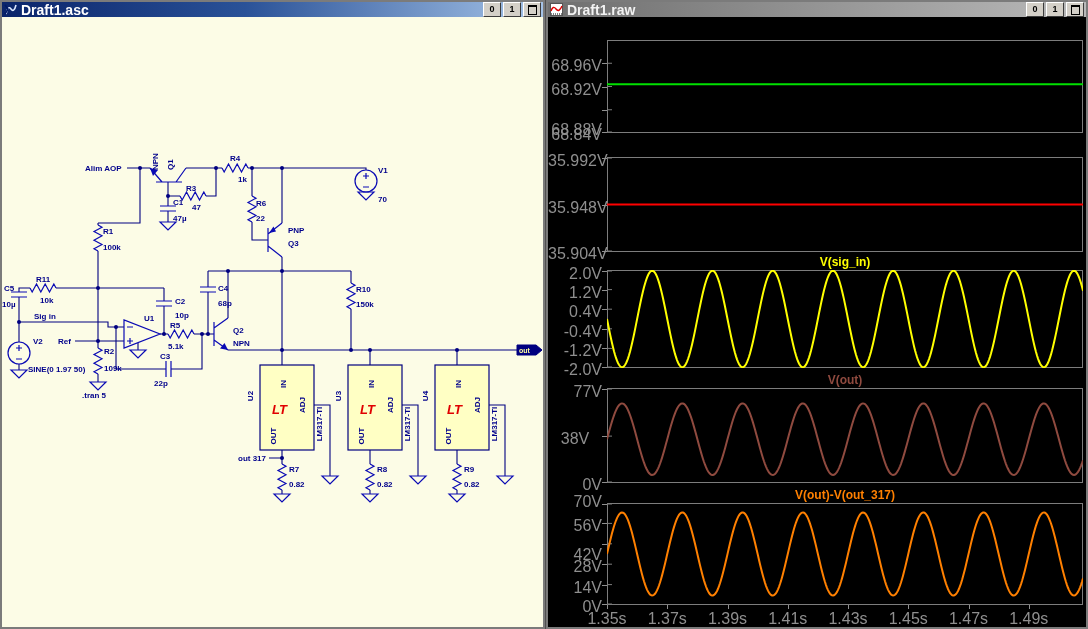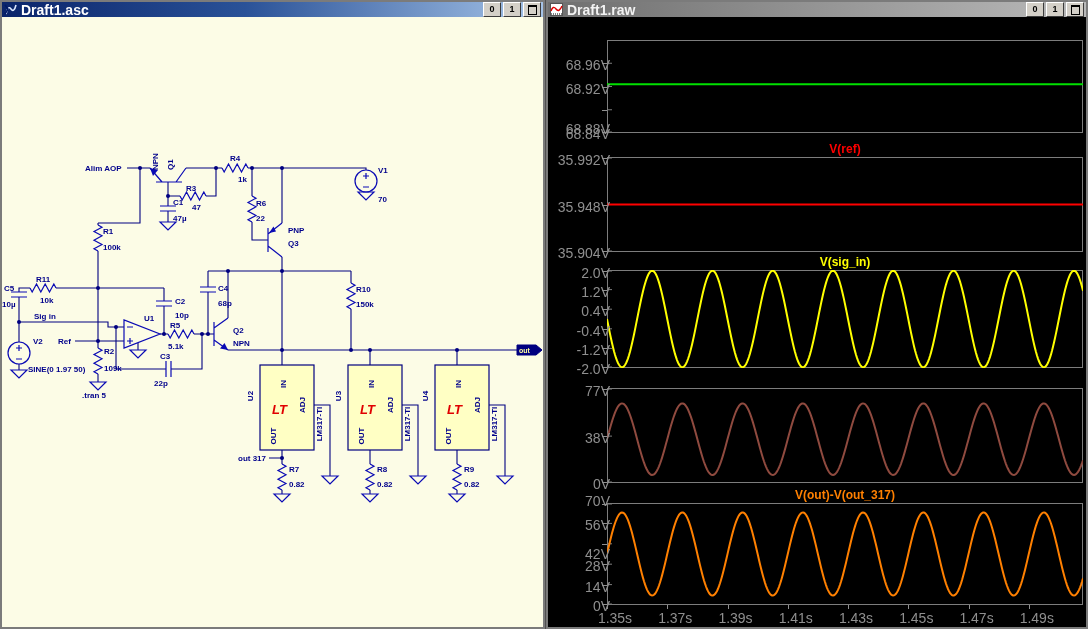--- a/index.html
+++ b/index.html
@@ -29,21 +29,21 @@
   .wires{stroke:#000080;fill:none;stroke-width:1.1;}
   .sym{stroke:#0a0ab4;fill:none;stroke-width:1.2;}
   .dot{fill:#000080;stroke:none;}
   .arrow{fill:#0a0ab4;stroke:none;}
   .regbox{fill:#ffffc4;stroke:#000080;stroke-width:1.2;}
   .ltlogo{font-size:13px;font-style:italic;fill:#e00000;}
   .portflag{fill:#000080;stroke:#000080;}
   .porttext{fill:#ffff9c;font-size:7px;}
   
   .plot-title{position:absolute;text-align:center;font-size:12px;font-weight:bold;}
-  .ylab,.xlab{position:absolute;font-size:14px;color:#8f8f8f;padding-left:8px;}
+  .ylab,.xlab{position:absolute;font-size:16px;color:#8f8f8f;}
   .ylab{text-align:right;width:54px;}
   .xlab{width:44px;text-align:center;}
   .tickdash{position:absolute;background:#8f8f8f;}
 </style>
 </head>
 <body>
 
 <div id="stage">
 
   <div class="win" id="winL">
@@ -343,21 +343,20 @@
           <polyline points="0,44.17 1,44.17 2,44.17 3,44.17 4,44.17 5,44.17 6,44.17 7,44.17 8,44.17 9,44.17 10,44.17 11,44.17 12,44.17 13,44.17 14,44.17 15,44.17 16,44.17 17,44.17 18,44.17 19,44.17 20,44.17 21,44.17 22,44.17 23,44.17 24,44.17 25,44.17 26,44.17 27,44.17 28,44.17 29,44.17 30,44.17 31,44.17 32,44.17 33,44.17 34,44.17 35,44.17 36,44.17 37,44.17 38,44.17 39,44.17 40,44.17 41,44.17 42,44.17 43,44.17 44,44.17 45,44.17 46,44.17 47,44.17 48,44.17 49,44.17 50,44.17 51,44.17 52,44.17 53,44.17 54,44.17 55,44.17 56,44.17 57,44.17 58,44.17 59,44.17 60,44.17 61,44.17 62,44.17 63,44.17 64,44.17 65,44.17 66,44.17 67,44.17 68,44.17 69,44.17 70,44.17 71,44.17 72,44.17 73,44.17 74,44.17 75,44.17 76,44.17 77,44.17 78,44.17 79,44.17 80,44.17 81,44.17 82,44.17 83,44.17 84,44.17 85,44.17 86,44.17 87,44.17 88,44.17 89,44.17 90,44.17 91,44.17 92,44.17 93,44.17 94,44.17 95,44.17 96,44.17 97,44.17 98,44.17 99,44.17 100,44.17 101,44.17 102,44.17 103,44.17 104,44.17 105,44.17 106,44.17 107,44.17 108,44.17 109,44.17 110,44.17 111,44.17 112,44.17 113,44.17 114,44.17 115,44.17 116,44.17 117,44.17 118,44.17 119,44.17 120,44.17 121,44.17 122,44.17 123,44.17 124,44.17 125,44.17 126,44.17 127,44.17 128,44.17 129,44.17 130,44.17 131,44.17 132,44.17 133,44.17 134,44.17 135,44.17 136,44.17 137,44.17 138,44.17 139,44.17 140,44.17 141,44.17 142,44.17 143,44.17 144,44.17 145,44.17 146,44.17 147,44.17 148,44.17 149,44.17 150,44.17 151,44.17 152,44.17 153,44.17 154,44.17 155,44.17 156,44.17 157,44.17 158,44.17 159,44.17 160,44.17 161,44.17 162,44.17 163,44.17 164,44.17 165,44.17 166,44.17 167,44.17 168,44.17 169,44.17 170,44.17 171,44.17 172,44.17 173,44.17 174,44.17 175,44.17 176,44.17 177,44.17 178,44.17 179,44.17 180,44.17 181,44.17 182,44.17 183,44.17 184,44.17 185,44.17 186,44.17 187,44.17 188,44.17 189,44.17 190,44.17 191,44.17 192,44.17 193,44.17 194,44.17 195,44.17 196,44.17 197,44.17 198,44.17 199,44.17 200,44.17 201,44.17 202,44.17 203,44.17 204,44.17 205,44.17 206,44.17 207,44.17 208,44.17 209,44.17 210,44.17 211,44.17 212,44.17 213,44.17 214,44.17 215,44.17 216,44.17 217,44.17 218,44.17 219,44.17 220,44.17 221,44.17 222,44.17 223,44.17 224,44.17 225,44.17 226,44.17 227,44.17 228,44.17 229,44.17 230,44.17 231,44.17 232,44.17 233,44.17 234,44.17 235,44.17 236,44.17 237,44.17 238,44.17 239,44.17 240,44.17 241,44.17 242,44.17 243,44.17 244,44.17 245,44.17 246,44.17 247,44.17 248,44.17 249,44.17 250,44.17 251,44.17 252,44.17 253,44.17 254,44.17 255,44.17 256,44.17 257,44.17 258,44.17 259,44.17 260,44.17 261,44.17 262,44.17 263,44.17 264,44.17 265,44.17 266,44.17 267,44.17 268,44.17 269,44.17 270,44.17 271,44.17 272,44.17 273,44.17 274,44.17 275,44.17 276,44.17 277,44.17 278,44.17 279,44.17 280,44.17 281,44.17 282,44.17 283,44.17 284,44.17 285,44.17 286,44.17 287,44.17 288,44.17 289,44.17 290,44.17 291,44.17 292,44.17 293,44.17 294,44.17 295,44.17 296,44.17 297,44.17 298,44.17 299,44.17 300,44.17 301,44.17 302,44.17 303,44.17 304,44.17 305,44.17 306,44.17 307,44.17 308,44.17 309,44.17 310,44.17 311,44.17 312,44.17 313,44.17 314,44.17 315,44.17 316,44.17 317,44.17 318,44.17 319,44.17 320,44.17 321,44.17 322,44.17 323,44.17 324,44.17 325,44.17 326,44.17 327,44.17 328,44.17 329,44.17 330,44.17 331,44.17 332,44.17 333,44.17 334,44.17 335,44.17 336,44.17 337,44.17 338,44.17 339,44.17 340,44.17 341,44.17 342,44.17 343,44.17 344,44.17 345,44.17 346,44.17 347,44.17 348,44.17 349,44.17 350,44.17 351,44.17 352,44.17 353,44.17 354,44.17 355,44.17 356,44.17 357,44.17 358,44.17 359,44.17 360,44.17 361,44.17 362,44.17 363,44.17 364,44.17 365,44.17 366,44.17 367,44.17 368,44.17 369,44.17 370,44.17 371,44.17 372,44.17 373,44.17 374,44.17 375,44.17 376,44.17 377,44.17 378,44.17 379,44.17 380,44.17 381,44.17 382,44.17 383,44.17 384,44.17 385,44.17 386,44.17 387,44.17 388,44.17 389,44.17 390,44.17 391,44.17 392,44.17 393,44.17 394,44.17 395,44.17 396,44.17 397,44.17 398,44.17 399,44.17 400,44.17 401,44.17 402,44.17 403,44.17 404,44.17 405,44.17 406,44.17 407,44.17 408,44.17 409,44.17 410,44.17 411,44.17 412,44.17 413,44.17 414,44.17 415,44.17 416,44.17 417,44.17 418,44.17 419,44.17 420,44.17 421,44.17 422,44.17 423,44.17 424,44.17 425,44.17 426,44.17 427,44.17 428,44.17 429,44.17 430,44.17 431,44.17 432,44.17 433,44.17 434,44.17 435,44.17 436,44.17 437,44.17 438,44.17 439,44.17 440,44.17 441,44.17 442,44.17 443,44.17 444,44.17 445,44.17 446,44.17 447,44.17 448,44.17 449,44.17 450,44.17 451,44.17 452,44.17 453,44.17 454,44.17 455,44.17 456,44.17 457,44.17 458,44.17 459,44.17 460,44.17 461,44.17 462,44.17 463,44.17 464,44.17 465,44.17 466,44.17 467,44.17 468,44.17 469,44.17 470,44.17 471,44.17 472,44.17 473,44.17 474,44.17 475,44.17 476,44.17" fill="none" stroke="#00e000" stroke-width="2"></polyline>
         </svg>
         <div class="ylab" style="left: 0px; top: 40.25px;">68.96V</div>
         <div class="tickdash" style="left: 54px; top: 46.25px; width: 5px; height: 1px;"></div>
         <div class="ylab" style="left: 0px; top: 63.5px;">68.92V</div>
         <div class="tickdash" style="left: 54px; top: 69.5px; width: 5px; height: 1px;"></div>
         <div class="ylab" style="left: 0px; top: 104px;">68.88V</div>
         <div class="tickdash" style="left: 54px; top: 92.75px; width: 5px; height: 1px;"></div>
         <div class="ylab" style="left: 0px; top: 109px;">68.84V</div>
         <div class="tickdash" style="left: 54px; top: 115px; width: 5px; height: 1px;"></div>
-        <div class="plot-title" style="left: 59px; top: 125px; width: 476px; color: rgb(255, 0, 0);">V(ref)</div>
         <svg width="476" height="95" style="position: absolute; left: 59px; top: 140px;">
           <rect x="0.5" y="0.5" width="475" height="94" fill="none" stroke="#7d7d7d" stroke-width="1"></rect>
           <line x1="0" y1="1" x2="5" y2="1" stroke="#7d7d7d"></line>
           <line x1="0" y1="47.5" x2="5" y2="47.5" stroke="#7d7d7d"></line>
           <line x1="0" y1="94" x2="5" y2="94" stroke="#7d7d7d"></line>
           <polyline points="0,47.50 1,47.50 2,47.50 3,47.50 4,47.50 5,47.50 6,47.50 7,47.50 8,47.50 9,47.50 10,47.50 11,47.50 12,47.50 13,47.50 14,47.50 15,47.50 16,47.50 17,47.50 18,47.50 19,47.50 20,47.50 21,47.50 22,47.50 23,47.50 24,47.50 25,47.50 26,47.50 27,47.50 28,47.50 29,47.50 30,47.50 31,47.50 32,47.50 33,47.50 34,47.50 35,47.50 36,47.50 37,47.50 38,47.50 39,47.50 40,47.50 41,47.50 42,47.50 43,47.50 44,47.50 45,47.50 46,47.50 47,47.50 48,47.50 49,47.50 50,47.50 51,47.50 52,47.50 53,47.50 54,47.50 55,47.50 56,47.50 57,47.50 58,47.50 59,47.50 60,47.50 61,47.50 62,47.50 63,47.50 64,47.50 65,47.50 66,47.50 67,47.50 68,47.50 69,47.50 70,47.50 71,47.50 72,47.50 73,47.50 74,47.50 75,47.50 76,47.50 77,47.50 78,47.50 79,47.50 80,47.50 81,47.50 82,47.50 83,47.50 84,47.50 85,47.50 86,47.50 87,47.50 88,47.50 89,47.50 90,47.50 91,47.50 92,47.50 93,47.50 94,47.50 95,47.50 96,47.50 97,47.50 98,47.50 99,47.50 100,47.50 101,47.50 102,47.50 103,47.50 104,47.50 105,47.50 106,47.50 107,47.50 108,47.50 109,47.50 110,47.50 111,47.50 112,47.50 113,47.50 114,47.50 115,47.50 116,47.50 117,47.50 118,47.50 119,47.50 120,47.50 121,47.50 122,47.50 123,47.50 124,47.50 125,47.50 126,47.50 127,47.50 128,47.50 129,47.50 130,47.50 131,47.50 132,47.50 133,47.50 134,47.50 135,47.50 136,47.50 137,47.50 138,47.50 139,47.50 140,47.50 141,47.50 142,47.50 143,47.50 144,47.50 145,47.50 146,47.50 147,47.50 148,47.50 149,47.50 150,47.50 151,47.50 152,47.50 153,47.50 154,47.50 155,47.50 156,47.50 157,47.50 158,47.50 159,47.50 160,47.50 161,47.50 162,47.50 163,47.50 164,47.50 165,47.50 166,47.50 167,47.50 168,47.50 169,47.50 170,47.50 171,47.50 172,47.50 173,47.50 174,47.50 175,47.50 176,47.50 177,47.50 178,47.50 179,47.50 180,47.50 181,47.50 182,47.50 183,47.50 184,47.50 185,47.50 186,47.50 187,47.50 188,47.50 189,47.50 190,47.50 191,47.50 192,47.50 193,47.50 194,47.50 195,47.50 196,47.50 197,47.50 198,47.50 199,47.50 200,47.50 201,47.50 202,47.50 203,47.50 204,47.50 205,47.50 206,47.50 207,47.50 208,47.50 209,47.50 210,47.50 211,47.50 212,47.50 213,47.50 214,47.50 215,47.50 216,47.50 217,47.50 218,47.50 219,47.50 220,47.50 221,47.50 222,47.50 223,47.50 224,47.50 225,47.50 226,47.50 227,47.50 228,47.50 229,47.50 230,47.50 231,47.50 232,47.50 233,47.50 234,47.50 235,47.50 236,47.50 237,47.50 238,47.50 239,47.50 240,47.50 241,47.50 242,47.50 243,47.50 244,47.50 245,47.50 246,47.50 247,47.50 248,47.50 249,47.50 250,47.50 251,47.50 252,47.50 253,47.50 254,47.50 255,47.50 256,47.50 257,47.50 258,47.50 259,47.50 260,47.50 261,47.50 262,47.50 263,47.50 264,47.50 265,47.50 266,47.50 267,47.50 268,47.50 269,47.50 270,47.50 271,47.50 272,47.50 273,47.50 274,47.50 275,47.50 276,47.50 277,47.50 278,47.50 279,47.50 280,47.50 281,47.50 282,47.50 283,47.50 284,47.50 285,47.50 286,47.50 287,47.50 288,47.50 289,47.50 290,47.50 291,47.50 292,47.50 293,47.50 294,47.50 295,47.50 296,47.50 297,47.50 298,47.50 299,47.50 300,47.50 301,47.50 302,47.50 303,47.50 304,47.50 305,47.50 306,47.50 307,47.50 308,47.50 309,47.50 310,47.50 311,47.50 312,47.50 313,47.50 314,47.50 315,47.50 316,47.50 317,47.50 318,47.50 319,47.50 320,47.50 321,47.50 322,47.50 323,47.50 324,47.50 325,47.50 326,47.50 327,47.50 328,47.50 329,47.50 330,47.50 331,47.50 332,47.50 333,47.50 334,47.50 335,47.50 336,47.50 337,47.50 338,47.50 339,47.50 340,47.50 341,47.50 342,47.50 343,47.50 344,47.50 345,47.50 346,47.50 347,47.50 348,47.50 349,47.50 350,47.50 351,47.50 352,47.50 353,47.50 354,47.50 355,47.50 356,47.50 357,47.50 358,47.50 359,47.50 360,47.50 361,47.50 362,47.50 363,47.50 364,47.50 365,47.50 366,47.50 367,47.50 368,47.50 369,47.50 370,47.50 371,47.50 372,47.50 373,47.50 374,47.50 375,47.50 376,47.50 377,47.50 378,47.50 379,47.50 380,47.50 381,47.50 382,47.50 383,47.50 384,47.50 385,47.50 386,47.50 387,47.50 388,47.50 389,47.50 390,47.50 391,47.50 392,47.50 393,47.50 394,47.50 395,47.50 396,47.50 397,47.50 398,47.50 399,47.50 400,47.50 401,47.50 402,47.50 403,47.50 404,47.50 405,47.50 406,47.50 407,47.50 408,47.50 409,47.50 410,47.50 411,47.50 412,47.50 413,47.50 414,47.50 415,47.50 416,47.50 417,47.50 418,47.50 419,47.50 420,47.50 421,47.50 422,47.50 423,47.50 424,47.50 425,47.50 426,47.50 427,47.50 428,47.50 429,47.50 430,47.50 431,47.50 432,47.50 433,47.50 434,47.50 435,47.50 436,47.50 437,47.50 438,47.50 439,47.50 440,47.50 441,47.50 442,47.50 443,47.50 444,47.50 445,47.50 446,47.50 447,47.50 448,47.50 449,47.50 450,47.50 451,47.50 452,47.50 453,47.50 454,47.50 455,47.50 456,47.50 457,47.50 458,47.50 459,47.50 460,47.50 461,47.50 462,47.50 463,47.50 464,47.50 465,47.50 466,47.50 467,47.50 468,47.50 469,47.50 470,47.50 471,47.50 472,47.50 473,47.50 474,47.50 475,47.50 476,47.50" fill="none" stroke="#ff0000" stroke-width="2"></polyline>
         </svg>
         <div class="ylab" style="left: 0px; top: 135px;">35.992V</div>
         <div class="tickdash" style="left: 54px; top: 141px; width: 5px; height: 1px;"></div>
         <div class="ylab" style="left: 0px; top: 181.5px;">35.948V</div>
@@ -380,30 +379,31 @@
         <div class="ylab" style="left: 0px; top: 266.6px;">1.2V</div>
         <div class="tickdash" style="left: 54px; top: 272.6px; width: 5px; height: 1px;"></div>
         <div class="ylab" style="left: 0px; top: 286.2px;">0.4V</div>
         <div class="tickdash" style="left: 54px; top: 292.2px; width: 5px; height: 1px;"></div>
         <div class="ylab" style="left: 0px; top: 305.8px;">-0.4V</div>
         <div class="tickdash" style="left: 54px; top: 311.8px; width: 5px; height: 1px;"></div>
         <div class="ylab" style="left: 0px; top: 325.4px;">-1.2V</div>
         <div class="tickdash" style="left: 54px; top: 331.4px; width: 5px; height: 1px;"></div>
         <div class="ylab" style="left: 0px; top: 344px;">-2.0V</div>
         <div class="tickdash" style="left: 54px; top: 350px; width: 5px; height: 1px;"></div>
+        <div class="plot-title" style="left: 59px; top: 356px; width: 476px; color: rgb(143, 74, 63);">V(out)</div>
         <svg width="476" height="95" style="position: absolute; left: 59px; top: 371px;">
           <rect x="0.5" y="0.5" width="475" height="94" fill="none" stroke="#7d7d7d" stroke-width="1"></rect>
           <line x1="0" y1="1" x2="5" y2="1" stroke="#7d7d7d"></line>
           <line x1="0" y1="48.11688311688311" x2="5" y2="48.11688311688311" stroke="#7d7d7d"></line>
           <line x1="0" y1="94" x2="5" y2="94" stroke="#7d7d7d"></line>
           <polyline points="0,51.20 1,47.48 2,43.79 3,40.19 4,36.71 5,33.38 6,30.25 7,27.34 8,24.70 9,22.34 10,20.29 11,18.59 12,17.23 13,16.25 14,15.64 15,15.42 16,15.59 17,16.15 18,17.09 19,18.39 20,20.06 21,22.06 22,24.38 23,26.99 24,29.87 25,32.97 26,36.28 27,39.74 28,43.33 29,47.01 30,50.73 31,54.46 32,58.15 33,61.76 34,65.26 35,68.61 36,71.77 37,74.71 38,77.39 39,79.78 40,81.87 41,83.62 42,85.02 43,86.05 44,86.71 45,86.97 46,86.85 47,86.34 48,85.46 49,84.19 50,82.57 51,80.61 52,78.33 53,75.76 54,72.91 55,69.84 56,66.55 57,63.11 58,59.53 59,55.86 60,52.15 61,48.42 62,44.72 63,41.09 64,37.57 65,34.21 66,31.02 67,28.05 68,25.34 69,22.91 70,20.78 71,18.99 72,17.54 73,16.46 74,15.76 75,15.44 76,15.51 77,15.97 78,16.81 79,18.03 80,19.61 81,21.52 82,23.77 83,26.31 84,29.12 85,32.17 86,35.42 87,38.85 88,42.41 89,46.07 90,49.78 91,53.51 92,57.22 93,60.86 94,64.39 95,67.78 96,70.99 97,73.99 98,76.73 99,79.20 100,81.37 101,83.21 102,84.70 103,85.83 104,86.58 105,86.94 106,86.92 107,86.51 108,85.72 109,84.55 110,83.02 111,81.14 112,78.94 113,76.43 114,73.66 115,70.64 116,67.40 117,63.99 118,60.45 119,56.80 120,53.09 121,49.36 122,45.65 123,42.00 124,38.45 125,35.04 126,31.81 127,28.78 128,26.00 129,23.49 130,21.29 131,19.41 132,17.87 133,16.70 134,15.90 135,15.49 136,15.46 137,15.82 138,16.57 139,17.69 140,19.17 141,21.01 142,23.17 143,25.64 144,28.38 145,31.37 146,34.58 147,37.97 148,41.50 149,45.14 150,48.84 151,52.57 152,56.28 153,59.94 154,63.51 155,66.94 156,70.20 157,73.25 158,76.06 159,78.61 160,80.85 161,82.78 162,84.36 163,85.58 164,86.42 165,86.89 166,86.96 167,86.65 168,85.95 169,84.88 170,83.44 171,81.65 172,79.52 173,77.09 174,74.38 175,71.42 176,68.24 177,64.87 178,61.36 179,57.73 180,54.03 181,50.30 182,46.59 183,42.92 184,39.34 185,35.89 186,32.61 187,29.53 188,26.68 189,24.10 190,21.82 191,19.85 192,18.23 193,16.96 194,16.07 195,15.55 196,15.43 197,15.69 198,16.34 199,17.37 200,18.76 201,20.51 202,22.59 203,24.98 204,27.66 205,30.59 206,33.75 207,37.10 208,40.60 209,44.21 210,47.90 211,51.63 212,55.35 213,59.02 214,62.62 215,66.08 216,69.39 217,72.50 218,75.38 219,77.99 220,80.31 221,82.32 222,83.99 223,85.30 224,86.24 225,86.81 226,86.98 227,86.77 228,86.17 229,85.19 230,83.84 231,82.13 232,80.09 233,77.74 234,75.10 235,72.19 236,69.06 237,65.74 238,62.26 239,58.66 240,54.97 241,51.25 242,47.52 243,43.84 244,40.23 245,36.75 246,33.42 247,30.29 248,27.38 249,24.73 250,22.37 251,20.32 252,18.61 253,17.25 254,16.26 255,15.65 256,15.42 257,15.59 258,16.14 259,17.07 260,18.38 261,20.04 262,22.03 263,24.35 264,26.96 265,29.83 266,32.93 267,36.23 268,39.70 269,43.29 270,46.96 271,50.68 272,54.41 273,58.10 274,61.72 275,65.22 276,68.57 277,71.73 278,74.67 279,77.35 280,79.75 281,81.84 282,83.60 283,85.00 284,86.04 285,86.70 286,86.97 287,86.86 288,86.35 289,85.47 290,84.21 291,82.60 292,80.64 293,78.36 294,75.79 295,72.95 296,69.88 297,66.60 298,63.15 299,59.58 300,55.91 301,52.19 302,48.46 303,44.77 304,41.14 305,37.62 306,34.25 307,31.06 308,28.09 309,25.37 310,22.94 311,20.81 312,19.01 313,17.56 314,16.47 315,15.77 316,15.44 317,15.51 318,15.96 319,16.80 320,18.01 321,19.58 322,21.50 323,23.74 324,26.27 325,29.08 326,32.13 327,35.38 328,38.81 329,42.37 330,46.02 331,49.74 332,53.47 333,57.17 334,60.81 335,64.35 336,67.74 337,70.95 338,73.95 339,76.70 340,79.17 341,81.34 342,83.19 343,84.68 344,85.81 345,86.57 346,86.94 347,86.92 348,86.52 349,85.73 350,84.56 351,83.04 352,81.17 353,78.97 354,76.47 355,73.69 356,70.67 357,67.44 358,64.04 359,60.49 360,56.85 361,53.14 362,49.41 363,45.70 364,42.05 365,38.50 366,35.08 367,31.85 368,28.82 369,26.04 370,23.52 371,21.31 372,19.43 373,17.89 374,16.71 375,15.91 376,15.49 377,15.46 378,15.81 379,16.55 380,17.67 381,19.15 382,20.98 383,23.14 384,25.60 385,28.34 386,31.33 387,34.54 388,37.92 389,41.46 390,45.09 391,48.79 392,52.52 393,56.24 394,59.90 395,63.46 396,66.90 397,70.16 398,73.21 399,76.03 400,78.58 401,80.83 402,82.75 403,84.34 404,85.56 405,86.41 406,86.88 407,86.96 408,86.66 409,85.96 410,84.89 411,83.46 412,81.67 413,79.55 414,77.13 415,74.42 416,71.46 417,68.28 418,64.92 419,61.40 420,57.78 421,54.08 422,50.35 423,46.63 424,42.96 425,39.38 426,35.93 427,32.65 428,29.56 429,26.72 430,24.13 431,21.84 432,19.88 433,18.25 434,16.97 435,16.08 436,15.56 437,15.43 438,15.69 439,16.33 440,17.35 441,18.74 442,20.49 443,22.56 444,24.95 445,27.63 446,30.55 447,33.71 448,37.05 449,40.55 450,44.16 451,47.85 452,51.58 453,55.30 454,58.98 455,62.57 456,66.04 457,69.35 458,72.46 459,75.34 460,77.96 461,80.29 462,82.30 463,83.97 464,85.29 465,86.23 466,86.80 467,86.98 468,86.77 469,86.18 470,85.20 471,83.86 472,82.16 473,80.12 474,77.77 475,75.13 476,72.23" fill="none" stroke="#8f4a3f" stroke-width="2"></polyline>
         </svg>
         <div class="ylab" style="left: 0px; top: 366px;">77V</div>
         <div class="tickdash" style="left: 54px; top: 372px; width: 5px; height: 1px;"></div>
-        <div class="ylab" style="left: 0px; top: 413.117px;">38V</div>
+        <div class="ylab" style="left: 0px; top: 413.117px; text-align: center;">38V</div>
         <div class="tickdash" style="left: 54px; top: 419.117px; width: 5px; height: 1px;"></div>
         <div class="ylab" style="left: 0px; top: 459px;">0V</div>
         <div class="tickdash" style="left: 54px; top: 465px; width: 5px; height: 1px;"></div>
         <div class="plot-title" style="left: 59px; top: 471px; width: 476px; color: rgb(255, 128, 0);">V(out)-V(out_317)</div>
         <svg width="476" height="102" style="position: absolute; left: 59px; top: 486px;">
           <rect x="0.5" y="0.5" width="475" height="101" fill="none" stroke="#7d7d7d" stroke-width="1"></rect>
           <line x1="0" y1="1" x2="5" y2="1" stroke="#7d7d7d"></line>
           <line x1="0" y1="20.400000000000002" x2="5" y2="20.400000000000002" stroke="#7d7d7d"></line>
           <line x1="0" y1="40.800000000000004" x2="5" y2="40.800000000000004" stroke="#7d7d7d"></line>
           <line x1="0" y1="61.199999999999996" x2="5" y2="61.199999999999996" stroke="#7d7d7d"></line>

